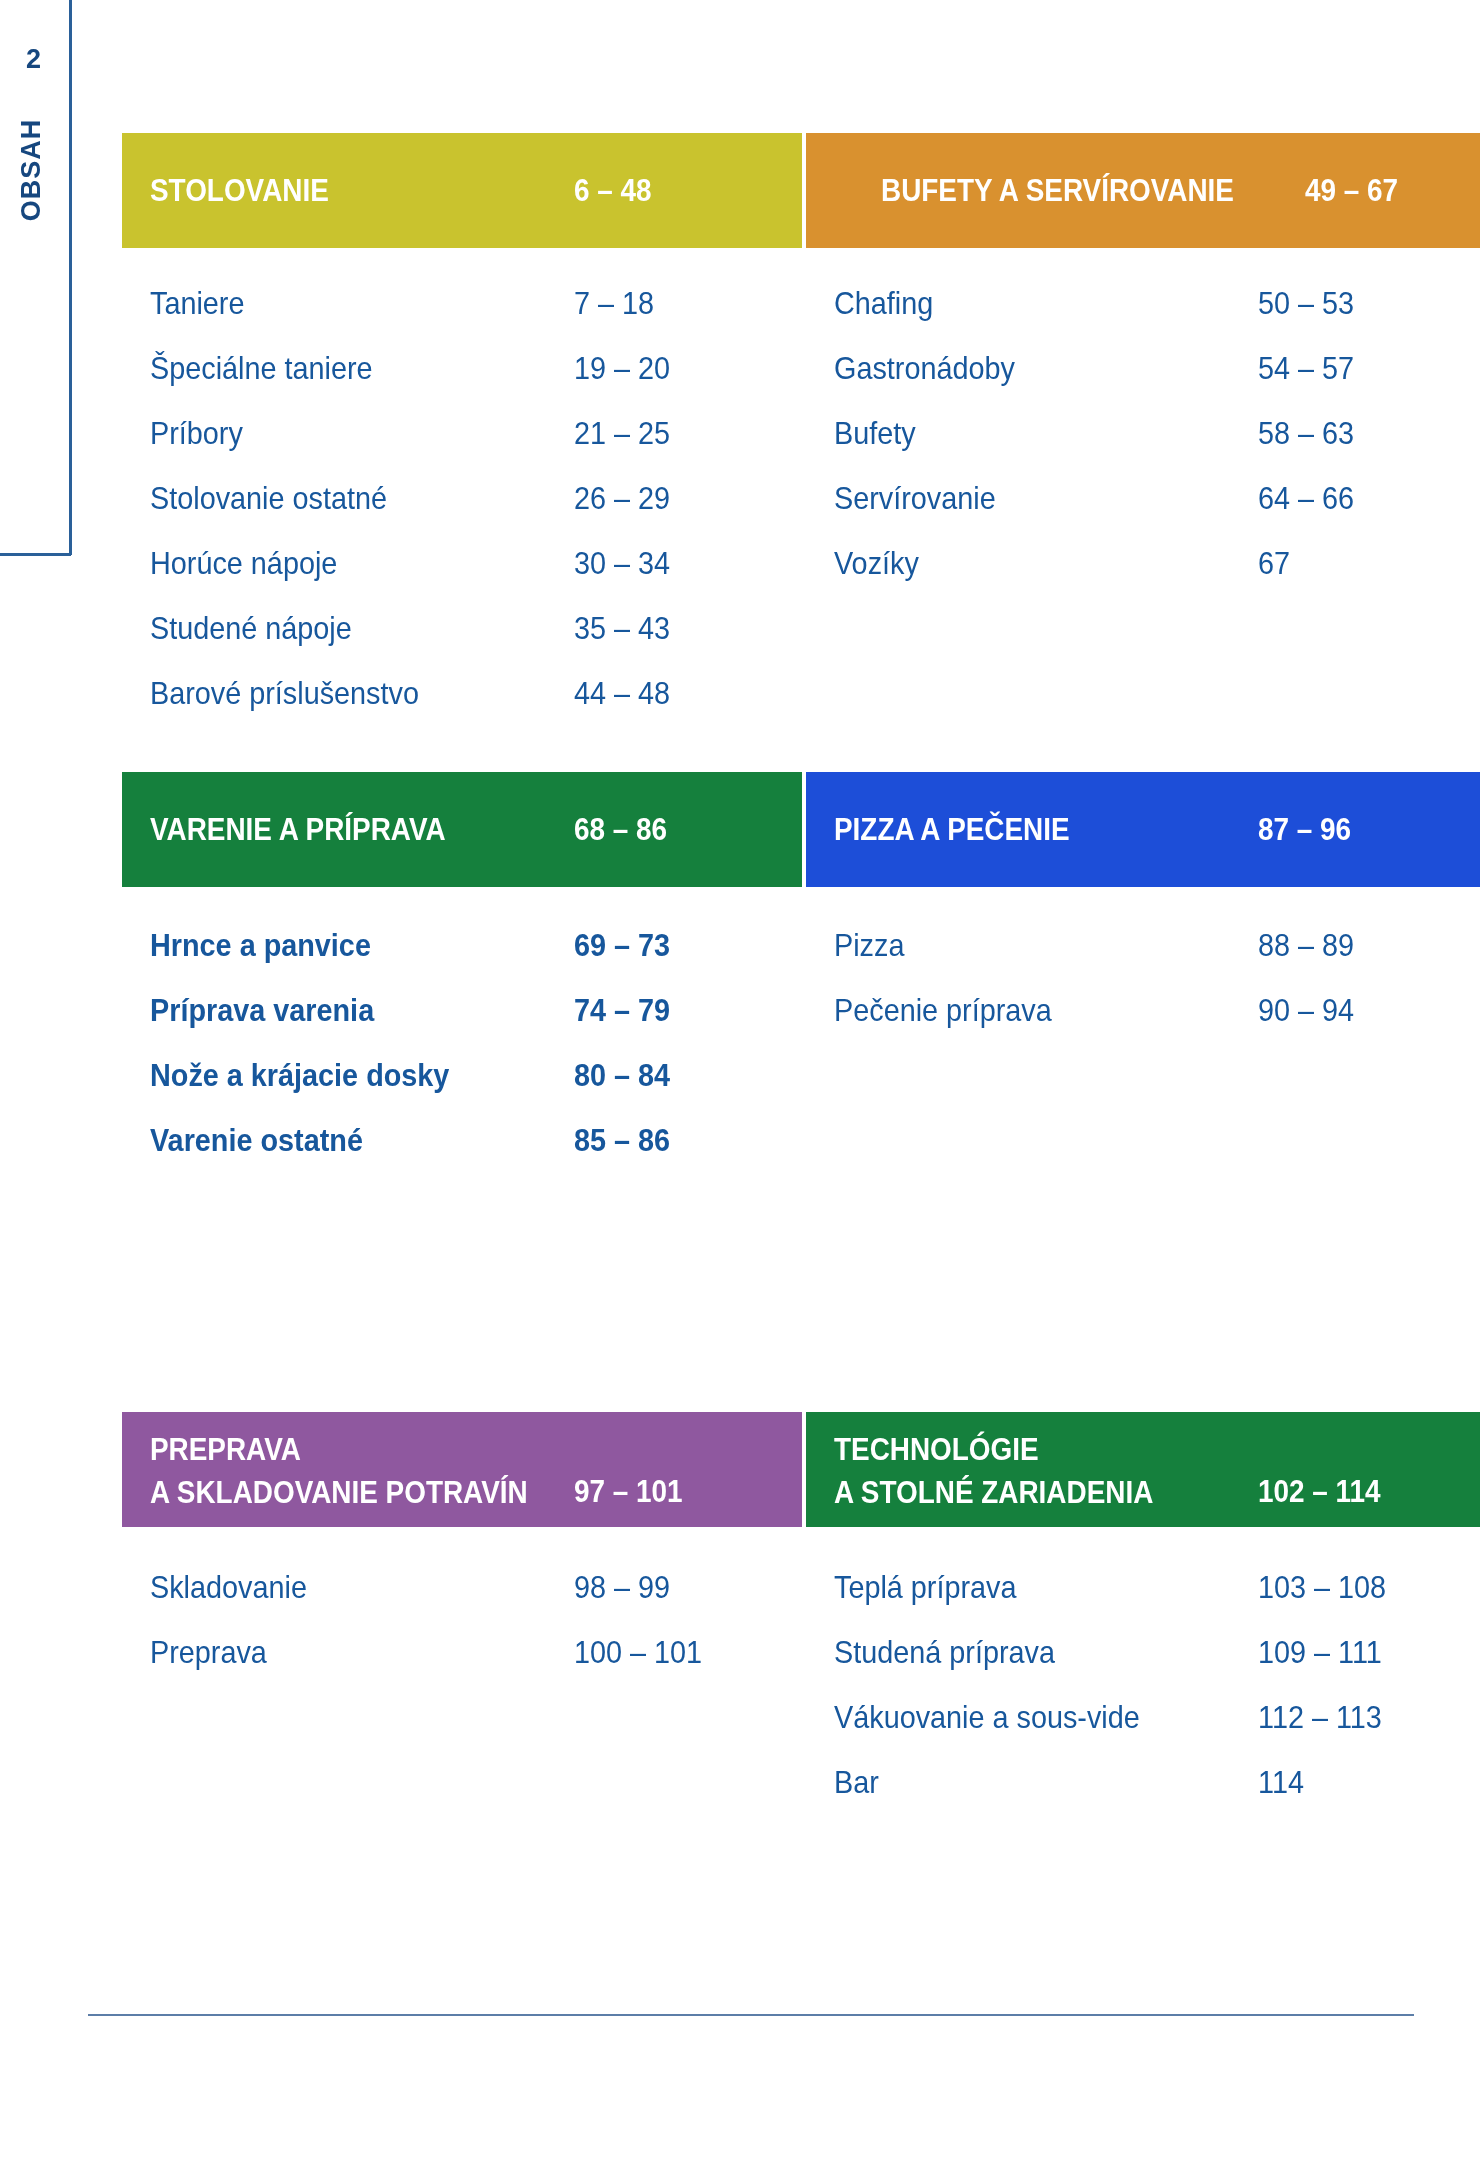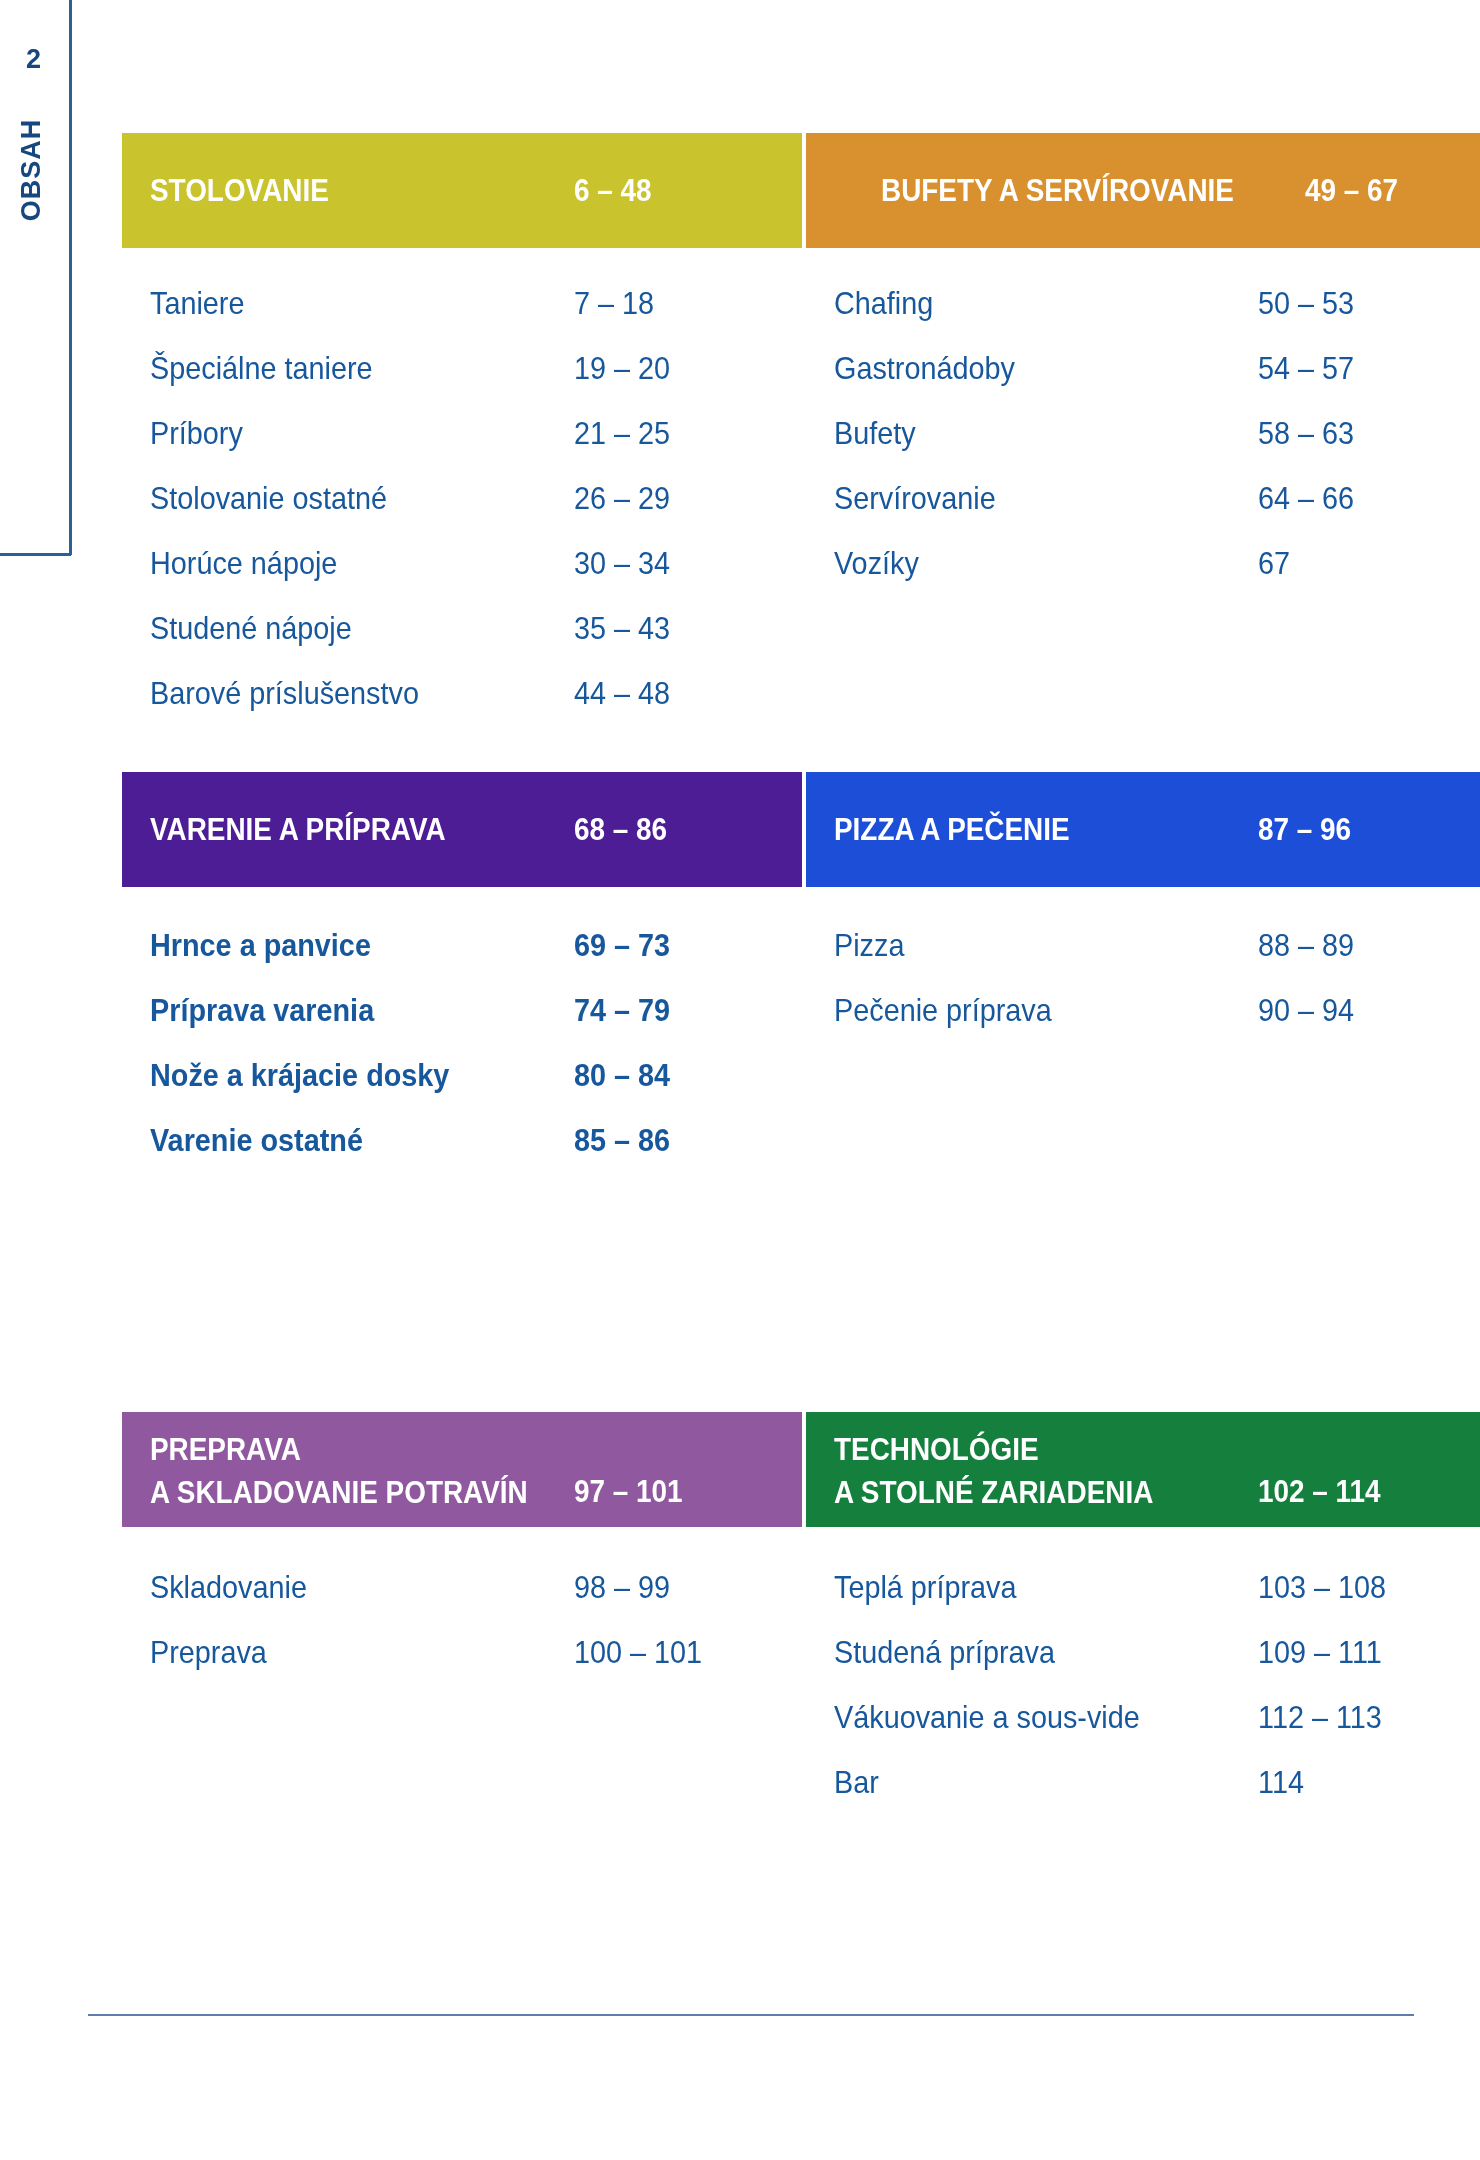--- a/index.html
+++ b/index.html
@@ -138,21 +138,21 @@
     <div class="toc-row">
       <span class="row-label">Servírovanie</span>
       <span class="row-range">64 – 66</span>
     </div>
     <div class="toc-row">
       <span class="row-label">Vozíky</span>
       <span class="row-range">67</span>
     </div>
   </div>
 
-  <div class="section-box" style="left: 122px; top: 772px; background: #4c1d95;">
+  <div class="section-box" style="left: 122px; top: 772px; background: #15803d;">
     <div class="hdr one">
       <span class="hdr-title">VARENIE A PRÍPRAVA</span>
       <span class="hdr-range">68 – 86</span>
     </div>
   </div>
   <div class="toc-items" style="left:122px; top:912px;font-weight:bold;">
     <div class="toc-row">
       <span class="row-label">Hrnce a panvice</span>
       <span class="row-range">69 – 73</span>
     </div>

